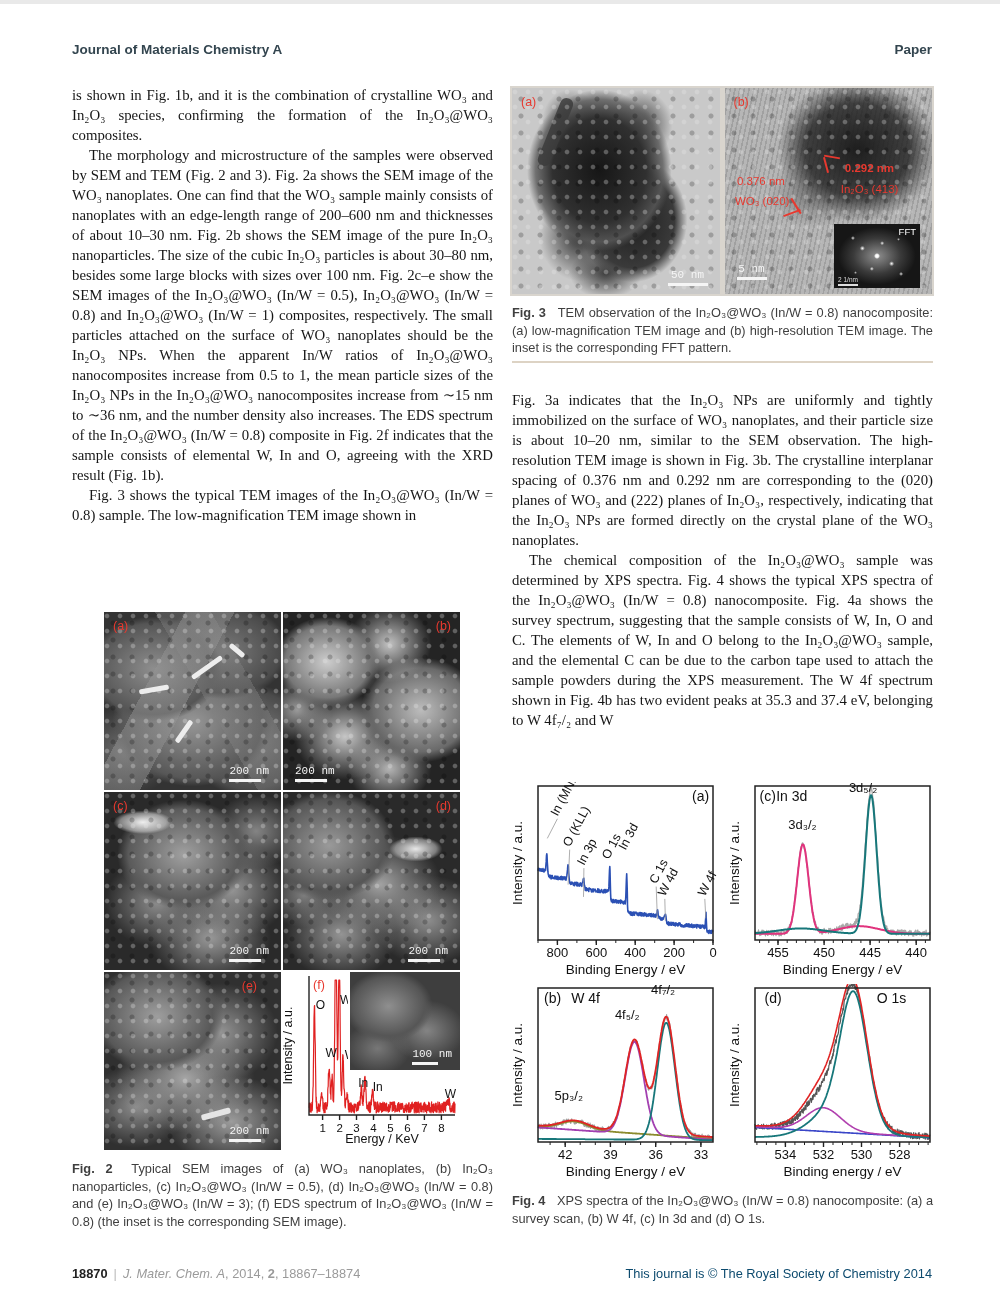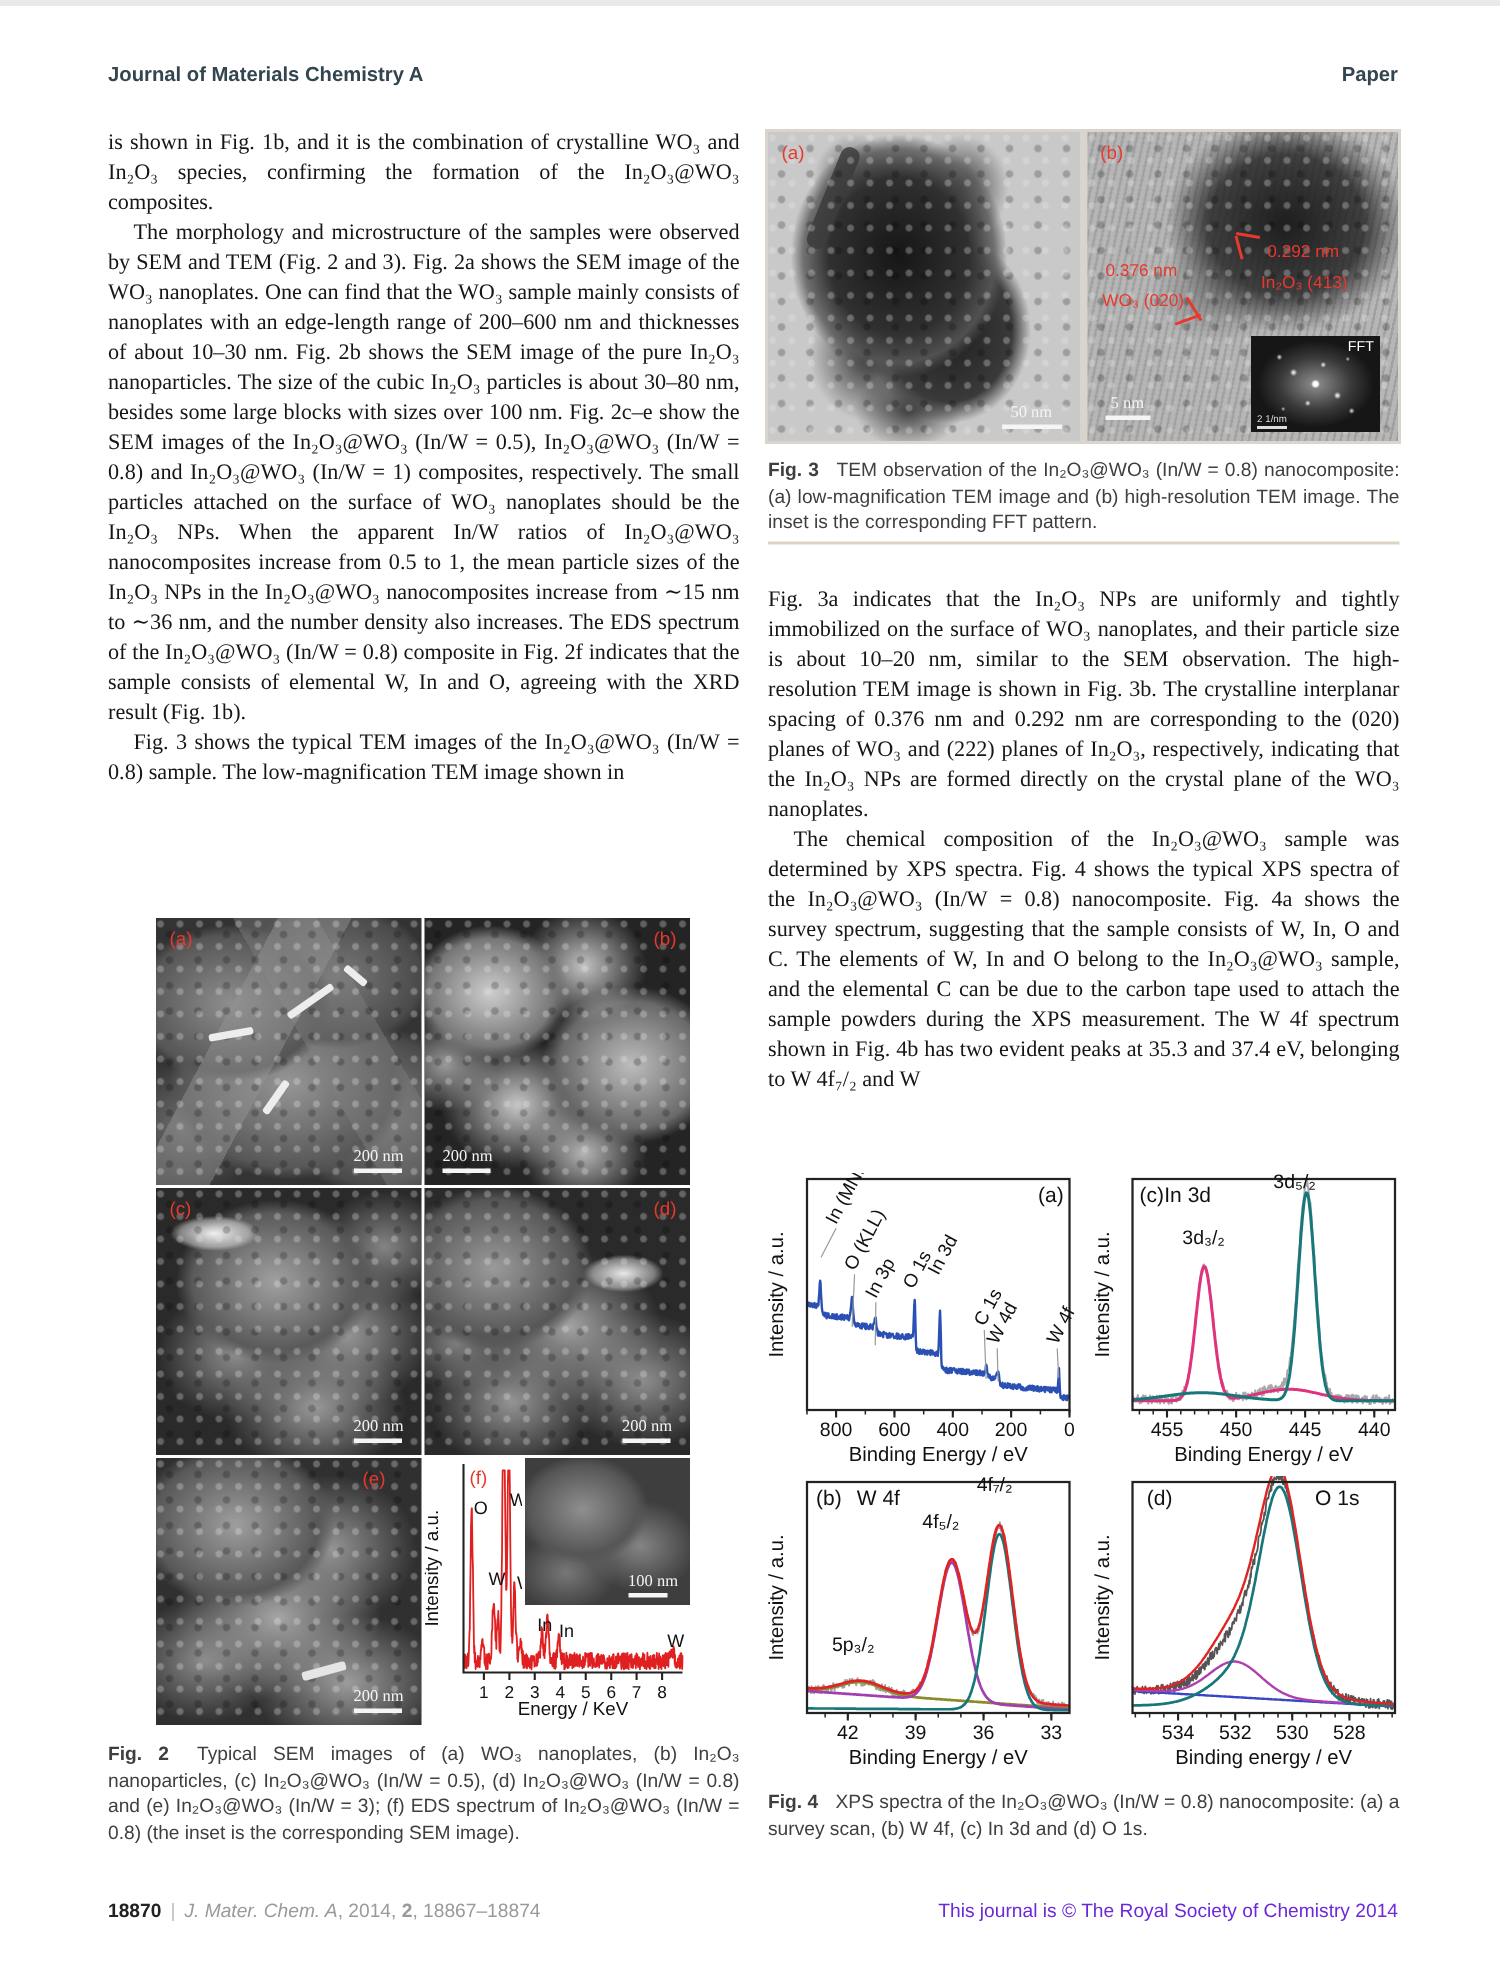--- a/index.html
+++ b/index.html
@@ -8,21 +8,21 @@
 
   
   .hdr{position:absolute;left:72px;right:68px;top:38px;display:flex;justify-content:space-between;
        font-family:"Liberation Sans","DejaVu Sans",sans-serif;font-size:13.5px;font-weight:600;color:#33454f;}
   .footer{position:absolute;left:72px;right:68px;top:1262px;display:flex;justify-content:space-between;
           font-family:"Liberation Sans","DejaVu Sans",sans-serif;font-size:12.8px;color:#9a9a9a;}
   .footer .fpage{font-weight:bold;color:#222;}
   .footer .fsep{margin:0 6px;color:#bbb;}
   .footer .fjournal{font-style:italic;}
   .footer .fvol{font-weight:bold;}
-  .footer .rights{color:#6d28d9;}
+  .footer .rights{color:#0c4a6e;}
 
   
   .body-text{font-size:14.8px;line-height:20px;text-align:justify;color:#161616;}
   .body-text p{margin:0;}
   .indent{text-indent:17px;}
   .colL{position:absolute;left:72px;top:81px;width:421px;}
   .colR1{position:absolute;left:512px;top:386px;width:421px;}
 
   
   .cap{font-family:Liberation Sans, sans-serif;font-size:12.8px;line-height:17.6px;
@@ -50,21 +50,21 @@
   .spk::after{content:"";position:absolute;inset:0;pointer-events:none;background-image:
     radial-gradient(circle at 3px 4px, rgba(235,235,235,.30) 0 1.8px, transparent 2.8px),
     radial-gradient(circle at 9px 11px, rgba(0,0,0,.22) 0 2px, transparent 3px);
     background-size:13px 15px,19px 17px;}
   .tem-rod{position:absolute;left:18%;top:4%;width:13px;height:72px;background:#3c3c3c;
            border-radius:6px;transform:rotate(22deg);opacity:.85;}
 
   .plabel{position:absolute;z-index:6;color:#e8392f;font-family:"Liberation Sans","DejaVu Sans",sans-serif;
           font-size:12.5px;}
   .tl{left:9px;top:7px;} .tr{right:9px;top:7px;}
-  .sbar{position:absolute;z-index:6;color:#f5f5f5;font-family:Liberation Serif, serif;
+  .sbar{position:absolute;z-index:6;color:#f5f5f5;font-family:Liberation Mono, monospace;
         font-size:11px;text-align:center;line-height:12px;}
   .sbar .bar{height:3px;background:#f5f5f5;margin-top:2px;}
   .br{right:12px;bottom:8px;} .bl{left:12px;bottom:8px;}
 
   .redann{position:absolute;z-index:6;color:#e8392f;font-family:"Liberation Sans","DejaVu Sans",sans-serif;
           font-size:11.5px;white-space:nowrap;}
   .mark{position:absolute;z-index:5;background:#e8392f;height:2px;}
 
   .fft{position:absolute;z-index:7;right:12px;bottom:6px;width:86px;height:64px;overflow:hidden;background:
     radial-gradient(circle 3px at 50% 50%, #ffffff 0 45%, rgba(255,255,255,.6) 70%, transparent),
@@ -163,21 +163,21 @@
       <span class="plabel tl">(a)</span>
       <div class="sbar br">
         <span>50 nm</span>
         <div class="bar" style="width:40px;"></div>
       </div>
     </div>
     <div class="panel tem-b spk">
       <span class="plabel tl">(b)</span>
       <span class="redann" style="left:6%;top:42%;">0.376 nm</span>
       <span class="redann" style="left:5%;top:52%;">WO₃ (020)</span>
-      <span class="redann" style="left:58%;top:36%;">0.292 nm</span>
+      <span class="redann" style="left:58%;top:36%;font-weight:bold;">0.292 nm</span>
       <span class="redann" style="left:56%;top:46%;">In₂O₃ (413)</span>
       <div class="mark" style="left:30%;top:57%;width:18px;transform:rotate(58deg);"></div>
       <div class="mark" style="left:28%;top:60%;width:18px;transform:rotate(-20deg);"></div>
       <div class="mark" style="left:48%;top:33%;width:16px;transform:rotate(10deg);"></div>
       <div class="mark" style="left:45%;top:37%;width:16px;transform:rotate(75deg);"></div>
       <div class="sbar bl" style="bottom:14px;">
         <span>5 nm</span>
         <div class="bar" style="width:30px;"></div>
       </div>
       <div class="fft">

